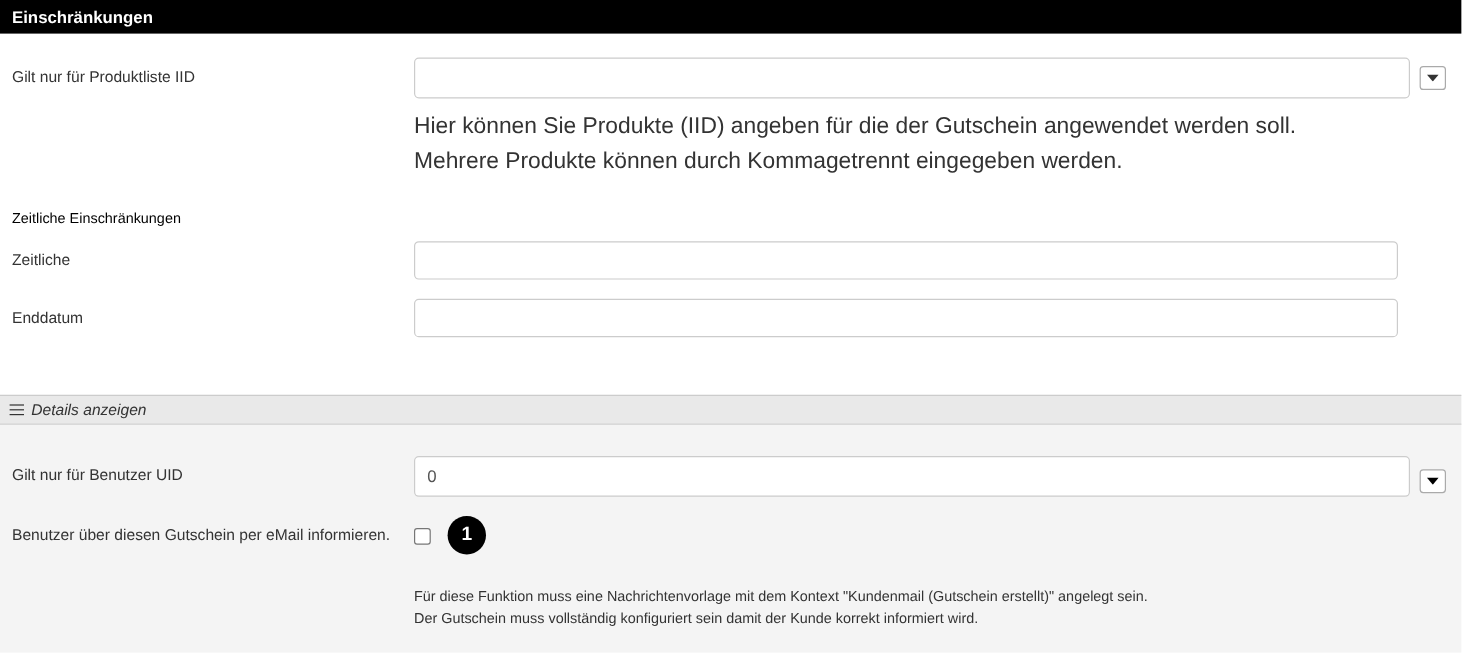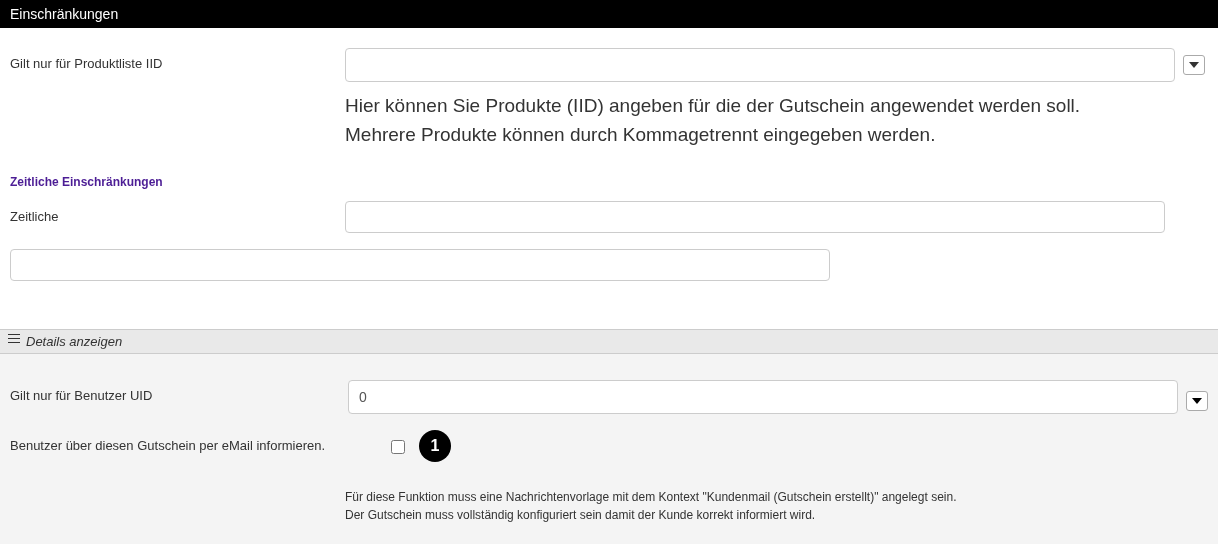--- a/index.html
+++ b/index.html
@@ -10,21 +10,21 @@
     body {
       font-family: Arial, Helvetica, sans-serif;
       font-size: 13px;
       color: #333;
       background: #fff;
       width: 1218px;
     }
     .section-header {
       background: #000;
       color: #fff;
-      font-weight: normal;
+      font-weight: bold;
       padding: 6px 10px;
       font-size: 14px;
     }
     .form-row {
       display: flex;
       padding: 8px 10px 0 10px;
       margin-top: 12px;
     }
     .form-label {
       width: 335px;
@@ -64,24 +64,24 @@
       height: 6px;
     }
     .help-text {
       padding: 10px 10px 20px 345px;
       font-size: 19px;
       color: #333;
       line-height: 1.5;
       max-width: 1150px;
     }
     .subsection-label {
-      font-weight: bold;
+      font-weight: normal;
       font-size: 12px;
       padding: 6px 10px 4px 10px;
-      color: #4c1d95;
+      color: #000000;
     }
     .date-row {
       display: flex;
       padding: 8px 10px 8px 10px;
     }
     .date-input {
       width: 820px;
       height: 32px;
       border: 1px solid #ccc;
       border-radius: 4px;
@@ -91,20 +91,21 @@
     .spacer {
       height: 40px;
     }
     .details-bar {
       background: #e9e9e9;
       border: 1px solid #ccc;
       border-left: none;
       border-right: none;
       padding: 4px 8px;
       display: flex;
+      align-items: center;
       font-size: 13px;
       font-style: italic;
       color: #333;
     }
     .details-bar .hamburger-icon {
       display: inline-flex;
       flex-direction: column;
       justify-content: space-between;
       width: 12px;
       height: 9px;
@@ -115,21 +116,20 @@
       height: 1px;
       background: #333;
     }
     .details-panel {
       background: #f4f4f4;
       padding: 18px 10px 20px 10px;
     }
     .details-row {
       display: flex;
       padding: 8px 0;
-      gap: 46px;
     }
     .details-label {
       width: 335px;
       padding-top: 8px;
       font-size: 13px;
       color: #333;
     }
     .details-field {
       flex: 1;
       display: flex;
@@ -182,20 +182,21 @@
 <div class="subsection-label">Zeitliche Einschränkungen</div>
 
 <div class="date-row">
   <div class="form-label">Zeitliche</div>
   <div class="form-field">
     <input type="text" class="date-input" value="" style="">
   </div>
 </div>
 
 <div class="date-row">
+  <div class="form-label">Enddatum</div>
   <div class="form-field">
     <input type="text" class="date-input" value="" style="">
   </div>
 </div>
 
 <div class="spacer"></div>
 
 <div class="details-bar">
   <span class="hamburger-icon">
     <span></span>

